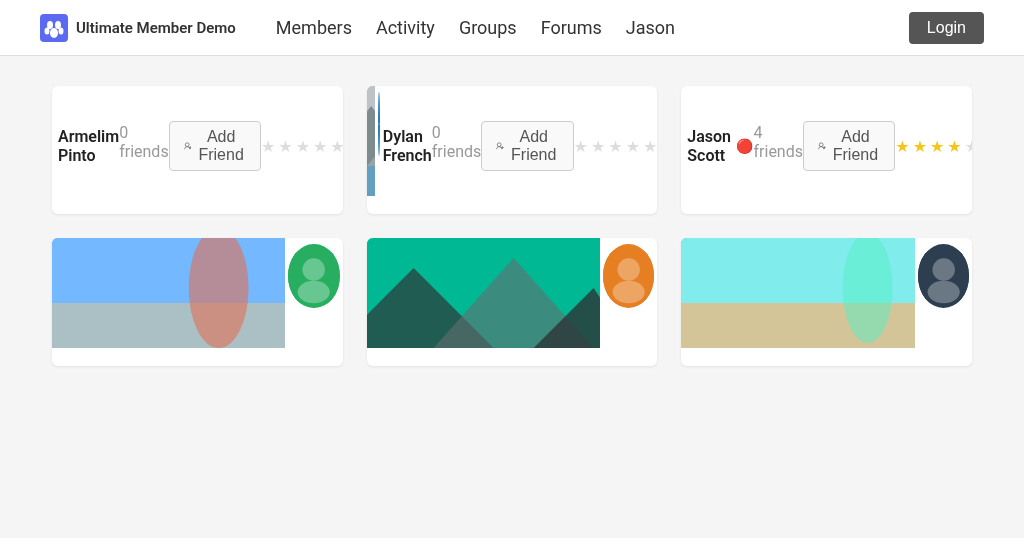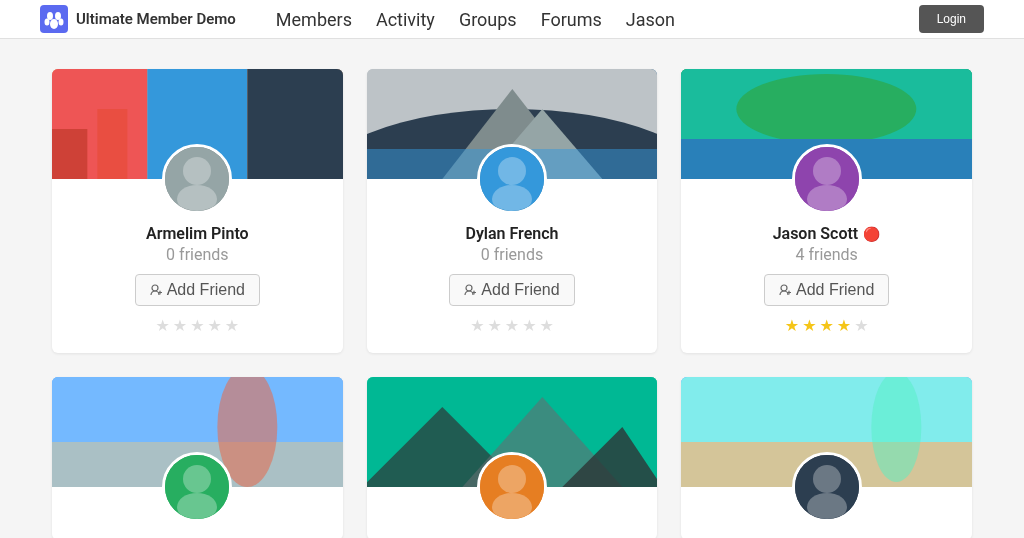--- a/index.html
+++ b/index.html
@@ -9,21 +9,21 @@
       color: #333;
       font-size: 14px;
     }
     
     nav {
       background: #fff;
       border-bottom: 1px solid #e0e0e0;
       display: flex;
       align-items: center;
       padding: 0 40px;
-      height: 39px;
+      height: 56px;
       position: sticky;
       top: 0;
       z-index: 10;
     }
     .nav-brand {
       display: flex;
       align-items: center;
       gap: 8px;
       font-weight: 600;
       font-size: 15px;
@@ -45,21 +45,21 @@
       font-size: 18px;
       cursor: pointer;
     }
     .nav-actions {
       display: flex;
       gap: 8px;
     }
     .btn-nav {
       padding: 7px 18px;
       border-radius: 4px;
-      font-size: 12px;
+      font-size: 16px;
       cursor: pointer;
       border: none;
       font-weight: 500;
     }
     .btn-login {
       background: #555;
       color: #fff;
     }
     .btn-register {
       background: #444;
@@ -76,21 +76,21 @@
       grid-template-columns: repeat(3, 1fr);
       gap: 24px;
     }
     
     .member-card {
       background: #fff;
       border-radius: 6px;
       overflow: hidden;
       box-shadow: 0 1px 3px rgba(0,0,0,0.08);
       display: flex;
-      flex-direction: column;
+      flex-direction: row;
       align-items: center;
       padding-bottom: 18px;
     }
     .card-cover {
       width: 100%;
       height: 110px;
       object-fit: cover;
       position: relative;
       overflow: hidden;
     }

